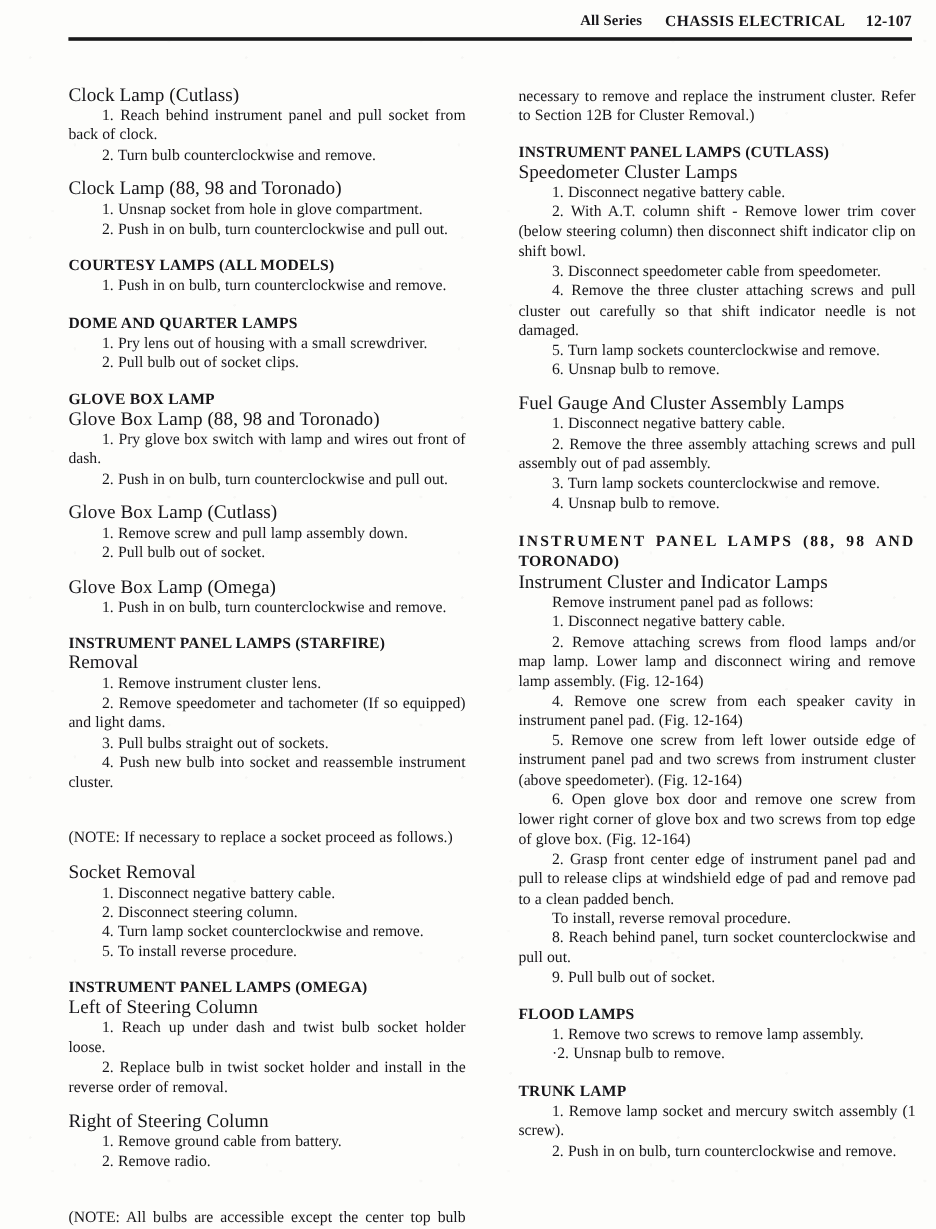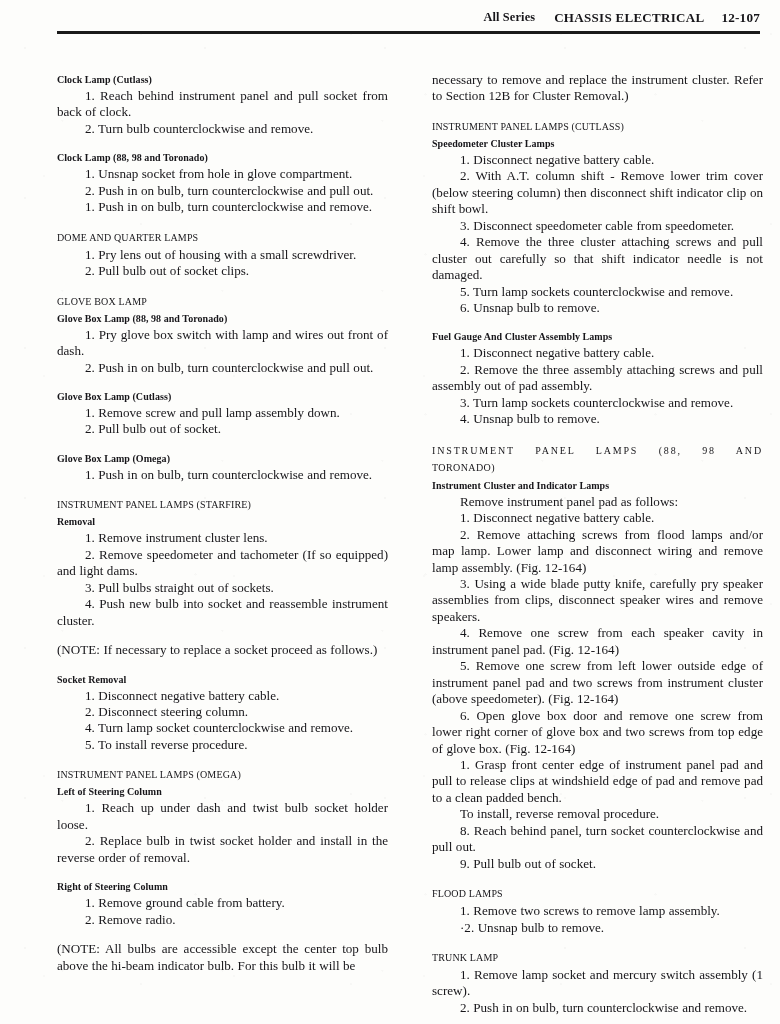--- a/index.html
+++ b/index.html
@@ -79,22 +79,22 @@
     position: relative;
   }
 
   
   .blk {
     margin: 0;
   }
 
   
   .h-major {
-    font-weight: normal;
-    font-size: 10px;
+    font-weight: bold;
+    font-size: 13px;
     line-height: 16px;
     letter-spacing: 0.15px;
     margin-top: 14px;
     margin-bottom: 1px;
   }
   
   .h-major.tracked {
     letter-spacing: 1.85px;
     text-align: justify;
     text-align-last: justify;
@@ -102,22 +102,22 @@
   }
   .h-major.tracked .lastline {
     display: block;
     text-align: center;
     text-align-last: left;
     letter-spacing: 0.4px;
   }
 
   
   .h-sub {
-    font-weight: bold;
-    font-size: 10px;
+    font-weight: normal;
+    font-size: 16px;
     line-height: 16px;
     letter-spacing: 0.05px;
     margin-top: 13px;
     margin-bottom: 0px;
   }
   .h-major + .h-sub,
   .h-sub:first-child,
   .h-major:first-child {
     margin-top: 0;
   }
@@ -133,21 +133,21 @@
   }
   .p.noindent {
     text-indent: 0;
   }
   
   .p.short {
     text-align: left;
   }
   .p.note {
     text-indent: 0;
-    margin-top: 13px;
+    margin-top: 30px;
   }
 
   
   .grain {
     position: absolute;
     inset: 0;
     pointer-events: none;
     opacity: 0.5;
     background-image:
       radial-gradient(circle at 14% 32%, rgba(120,120,120,0.10) 0 1px, transparent 1.2px),
@@ -173,20 +173,21 @@
   <div class="header-rule"></div>
 
   <div class="columns">
     <div class="col" id="col-left">
         <div class="blk h-sub">Clock Lamp (Cutlass)</div>
         <p class="blk p">1. Reach behind instrument panel and pull socket from back of clock.</p>
         <p class="blk p short">2. Turn bulb counterclockwise and remove.</p>
         <div class="blk h-sub">Clock Lamp (88, 98 and Toronado)</div>
         <p class="blk p short">1. Unsnap socket from hole in glove compartment.</p>
         <p class="blk p">2. Push in on bulb, turn counterclockwise and pull out.</p>
+        <div class="blk h-major">COURTESY LAMPS (ALL MODELS)</div>
         <p class="blk p">1. Push in on bulb, turn counterclockwise and remove.</p>
         <div class="blk h-major">DOME AND QUARTER LAMPS</div>
         <p class="blk p">1. Pry lens out of housing with a small screwdriver.</p>
         <p class="blk p short">2. Pull bulb out of socket clips.</p>
         <div class="blk h-major">GLOVE BOX LAMP</div>
         <div class="blk h-sub">Glove Box Lamp (88, 98 and Toronado)</div>
         <p class="blk p">1. Pry glove box switch with lamp and wires out front of dash.</p>
         <p class="blk p">2. Push in on bulb, turn counterclockwise and pull out.</p>
         <div class="blk h-sub">Glove Box Lamp (Cutlass)</div>
         <p class="blk p short">1. Remove screw and pull lamp assembly down.</p>
@@ -227,25 +228,24 @@
         <div class="blk h-sub">Fuel Gauge And Cluster Assembly Lamps</div>
         <p class="blk p short">1. Disconnect negative battery cable.</p>
         <p class="blk p">2. Remove the three assembly attaching screws and pull assembly out of pad assembly.</p>
         <p class="blk p short">3. Turn lamp sockets counterclockwise and remove.</p>
         <p class="blk p short">4. Unsnap bulb to remove.</p>
         <div class="blk h-major tracked"><span>INSTRUMENT PANEL LAMPS (88, 98 AND</span><span class="lastline">TORONADO)</span></div>
         <div class="blk h-sub">Instrument Cluster and Indicator Lamps</div>
         <p class="blk p short">Remove instrument panel pad as follows:</p>
         <p class="blk p short">1. Disconnect negative battery cable.</p>
         <p class="blk p">2. Remove attaching screws from flood lamps and/or map lamp. Lower lamp and disconnect wiring and remove lamp assembly. (Fig. 12-164)</p>
-        <p class="blk p">3. Using a wide blade putty knife, carefully pry speaker assemblies from clips, disconnect speaker wires and remove speakers.</p>
         <p class="blk p">4. Remove one screw from each speaker cavity in instrument panel pad. (Fig. 12-164)</p>
         <p class="blk p">5. Remove one screw from left lower outside edge of instrument panel pad and two screws from instrument cluster (above speedometer). (Fig. 12-164)</p>
         <p class="blk p">6. Open glove box door and remove one screw from lower right corner of glove box and two screws from top edge of glove box. (Fig. 12-164)</p>
-        <p class="blk p">1. Grasp front center edge of instrument panel pad and pull to release clips at windshield edge of pad and remove pad to a clean padded bench.</p>
+        <p class="blk p">2. Grasp front center edge of instrument panel pad and pull to release clips at windshield edge of pad and remove pad to a clean padded bench.</p>
         <p class="blk p short">To install, reverse removal procedure.</p>
         <p class="blk p">8. Reach behind panel, turn socket counterclockwise and pull out.</p>
         <p class="blk p short">9. Pull bulb out of socket.</p>
         <div class="blk h-major">FLOOD LAMPS</div>
         <p class="blk p short">1. Remove two screws to remove lamp assembly.</p>
         <p class="blk p short">·2. Unsnap bulb to remove.</p>
         <div class="blk h-major">TRUNK LAMP</div>
         <p class="blk p">1. Remove lamp socket and mercury switch assembly (1 screw).</p>
         <p class="blk p">2. Push in on bulb, turn counterclockwise and remove.</p>
       </div>

